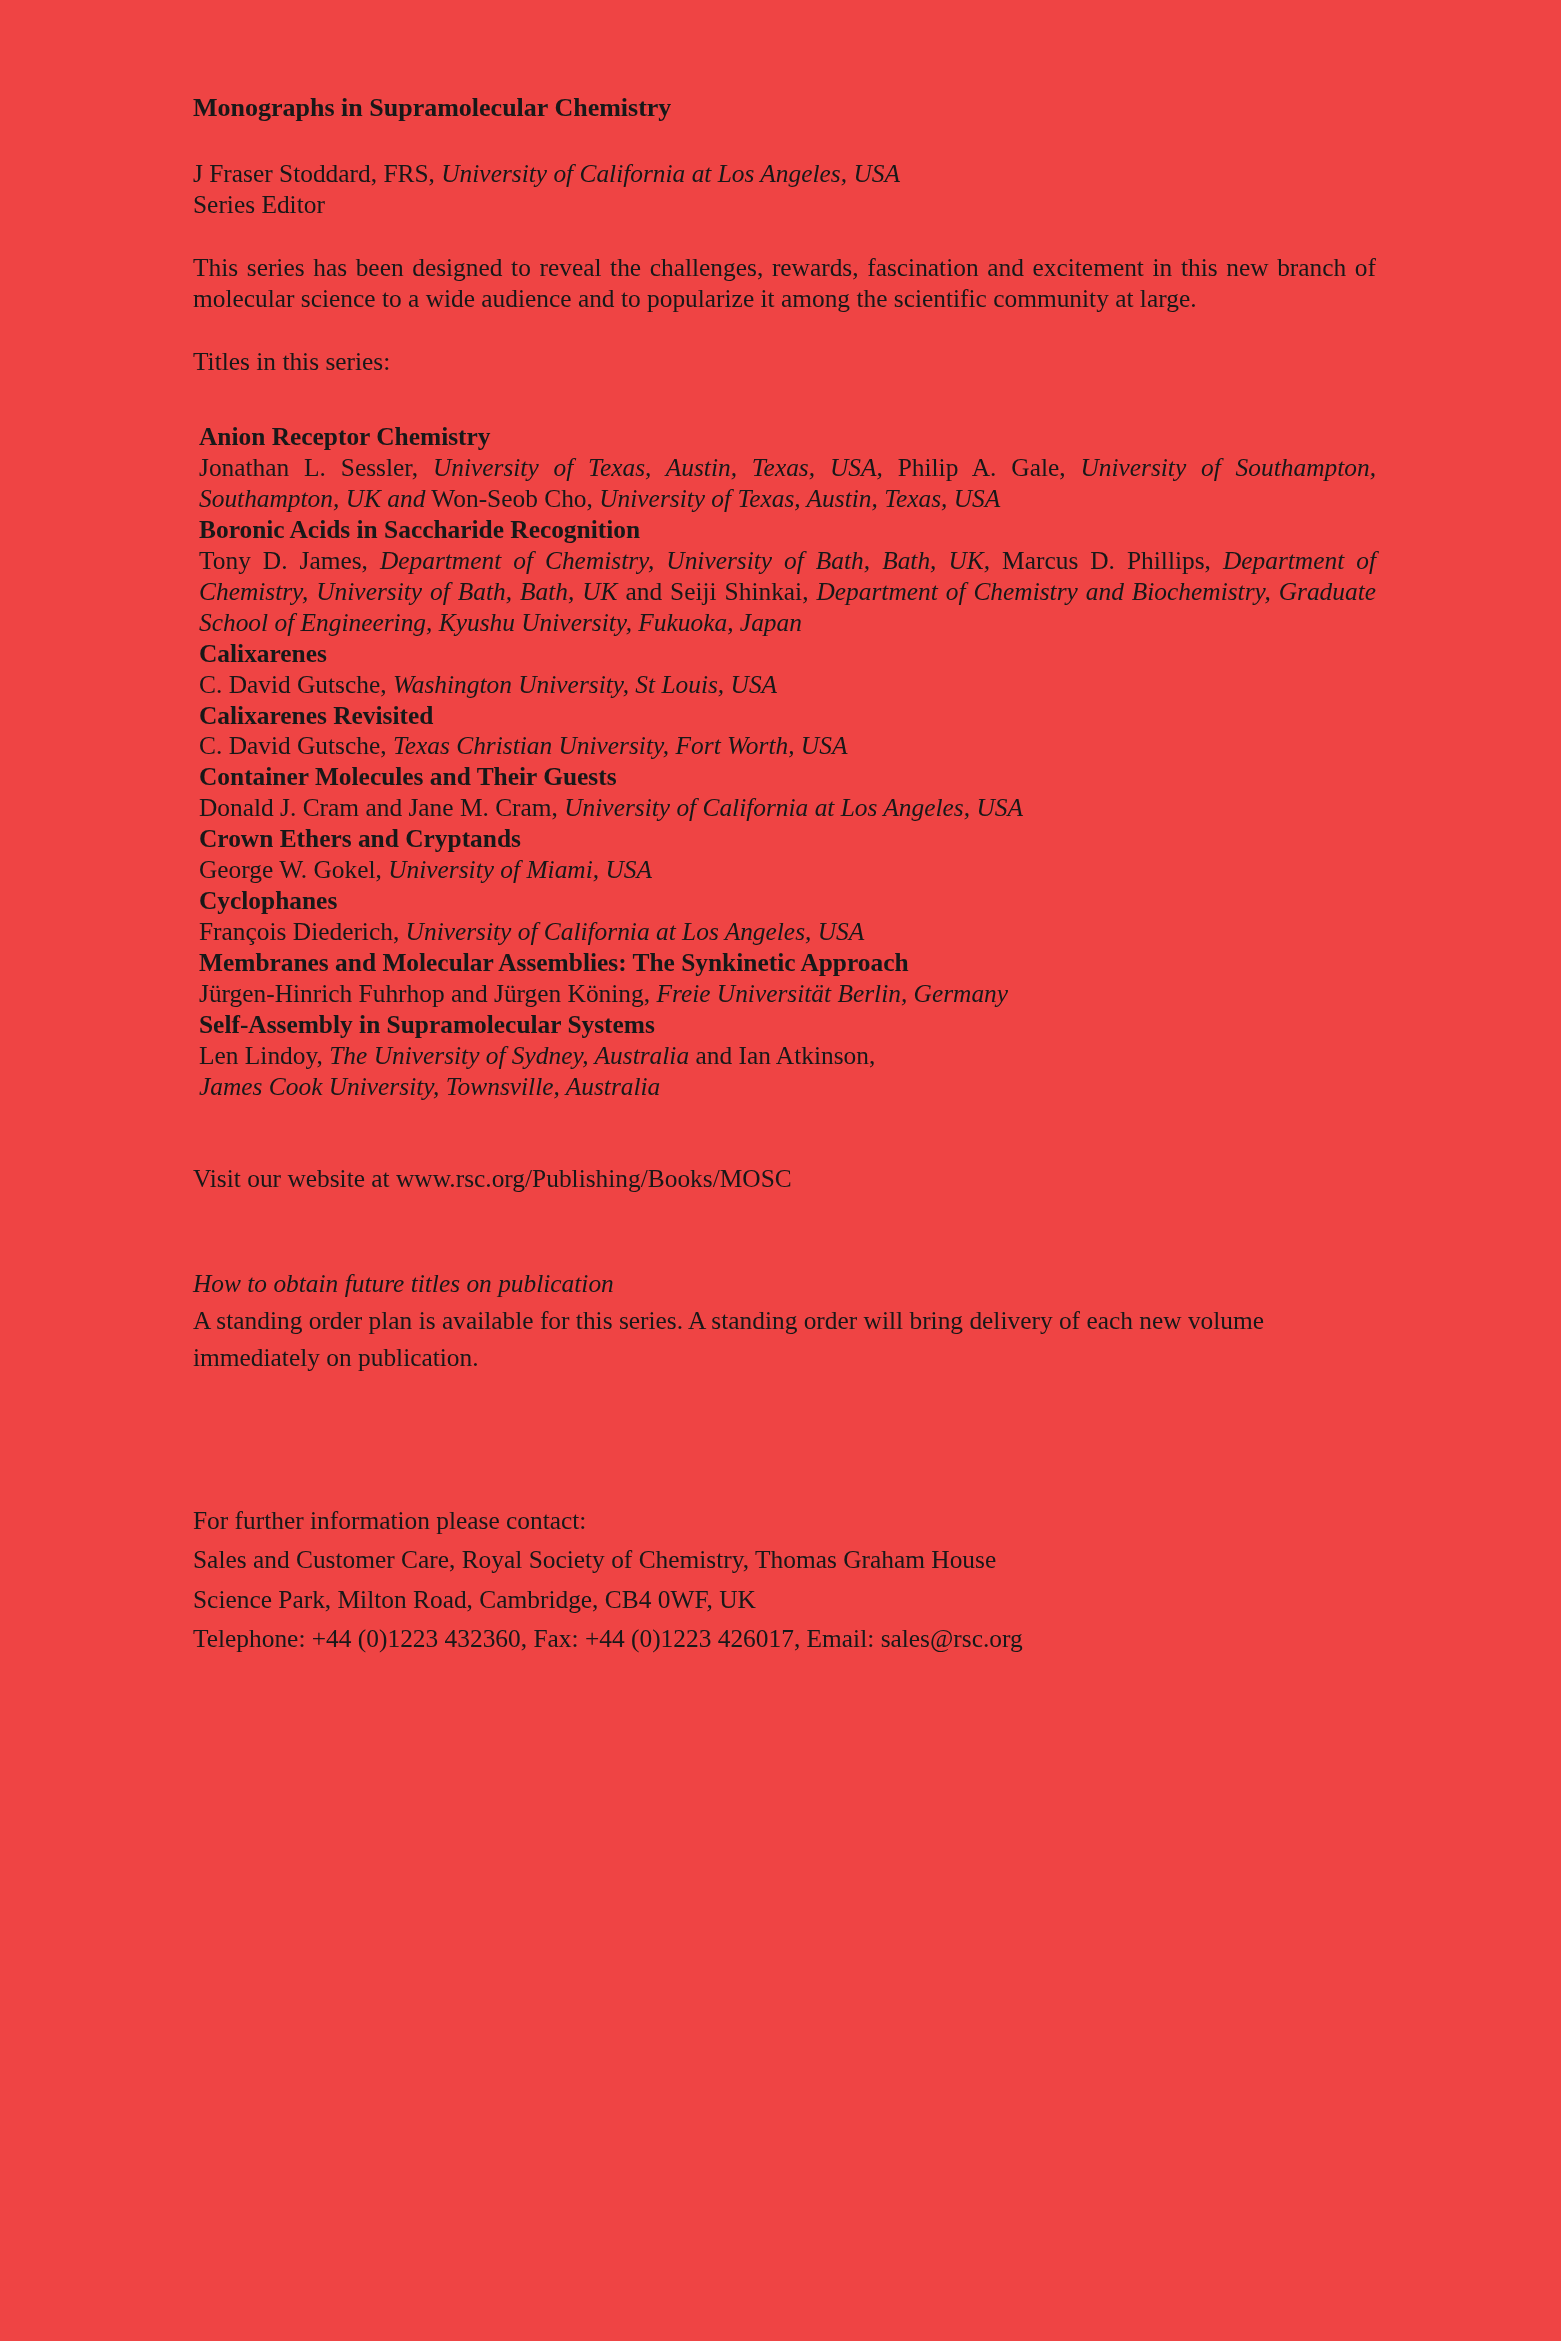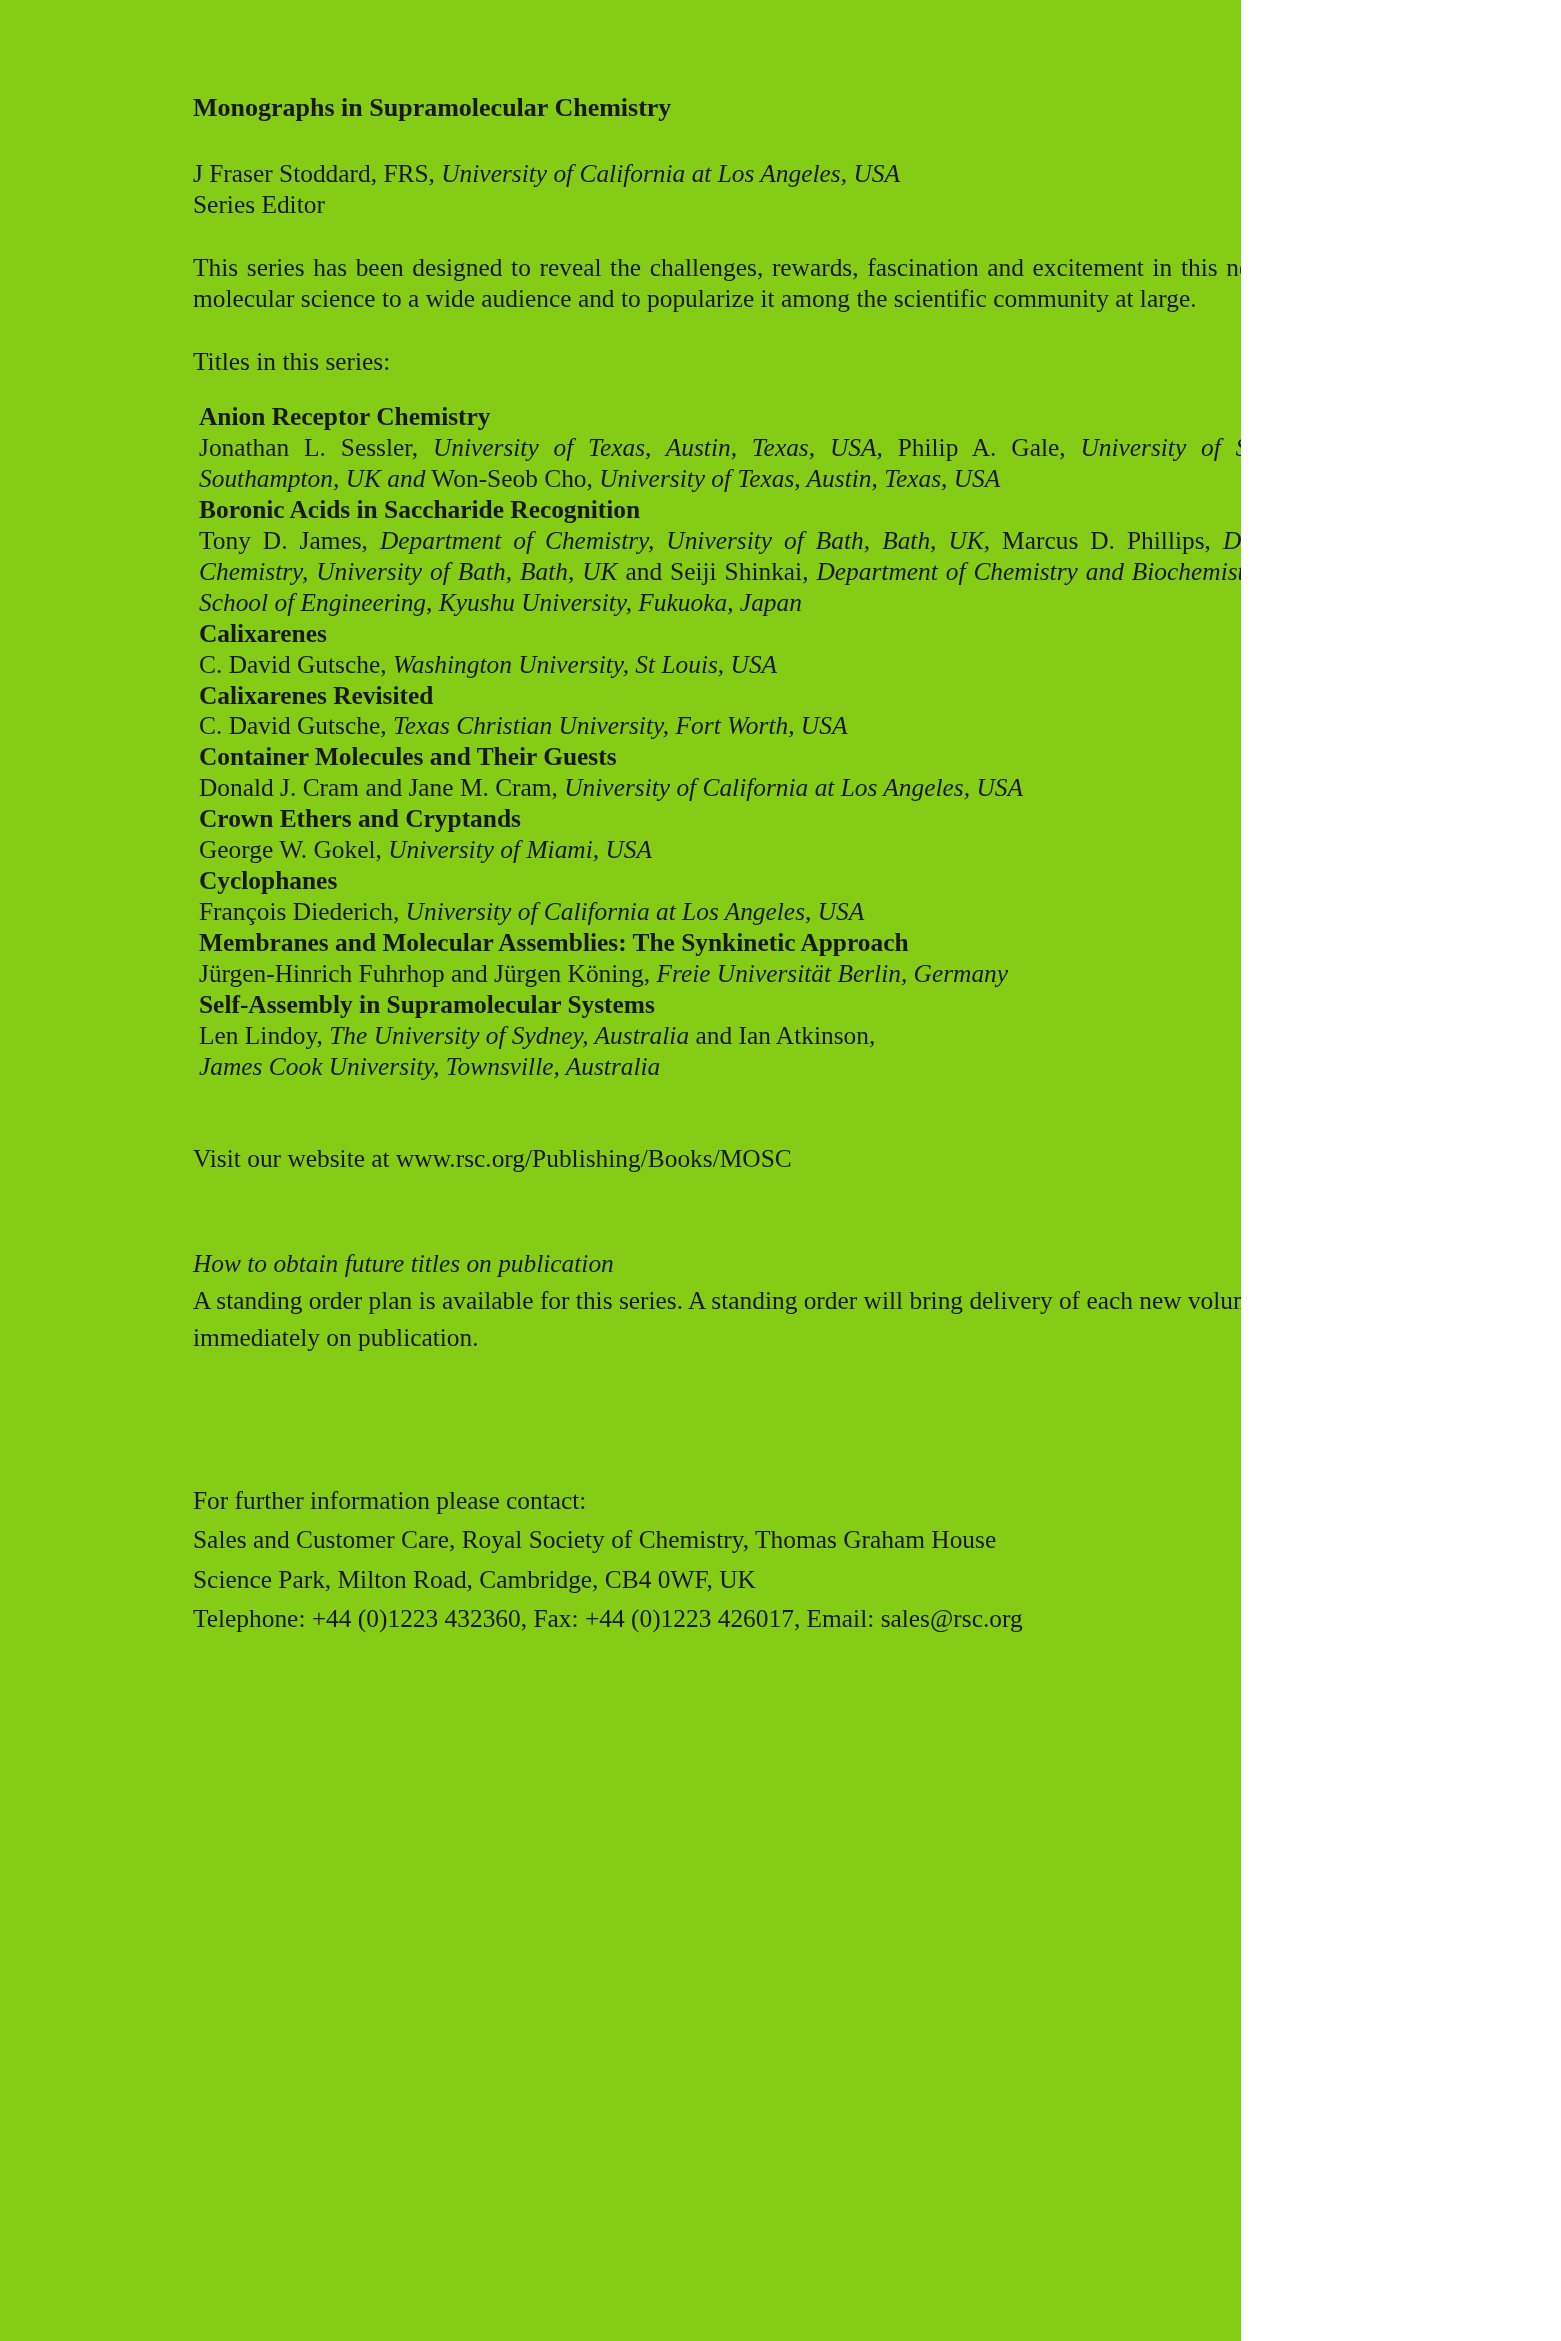--- a/index.html
+++ b/index.html
@@ -2,23 +2,23 @@
 <html style="font-size:13.6px"><head>
 <meta charset="utf-8">
 <style>
   html, body {
     margin: 0;
     padding: 0;
     background: #ffffff;
   }
   .page {
     position: relative;
-    width: 1241px;
+    width: 1561px;
     height: 2342px;
-    background: #84cc16;
+    background: #ef4444;
     font-family: "Liberation Serif", "DejaVu Serif", serif;
     color: #181818;
     overflow: hidden;
   }
   .content {
     position: absolute;
     left: 193px;
     top: 92px;
     width: 1183px;
     font-size: 25.4px;
@@ -30,21 +30,21 @@
     margin: 0 0 34px 0;
   }
   .editor-block {
     margin: 0 0 32px 0;
   }
   .description {
     text-align: justify;
     margin: 0 0 32px 0;
   }
   .titles-heading {
-    margin: 0 0 24px 0;
+    margin: 0 0 44px 0;
   }
   .book-list {
     margin: 0 0 61px 6px;
   }
   .book-title {
     font-weight: bold;
   }
   .book-authors {
     text-align: justify;
   }

